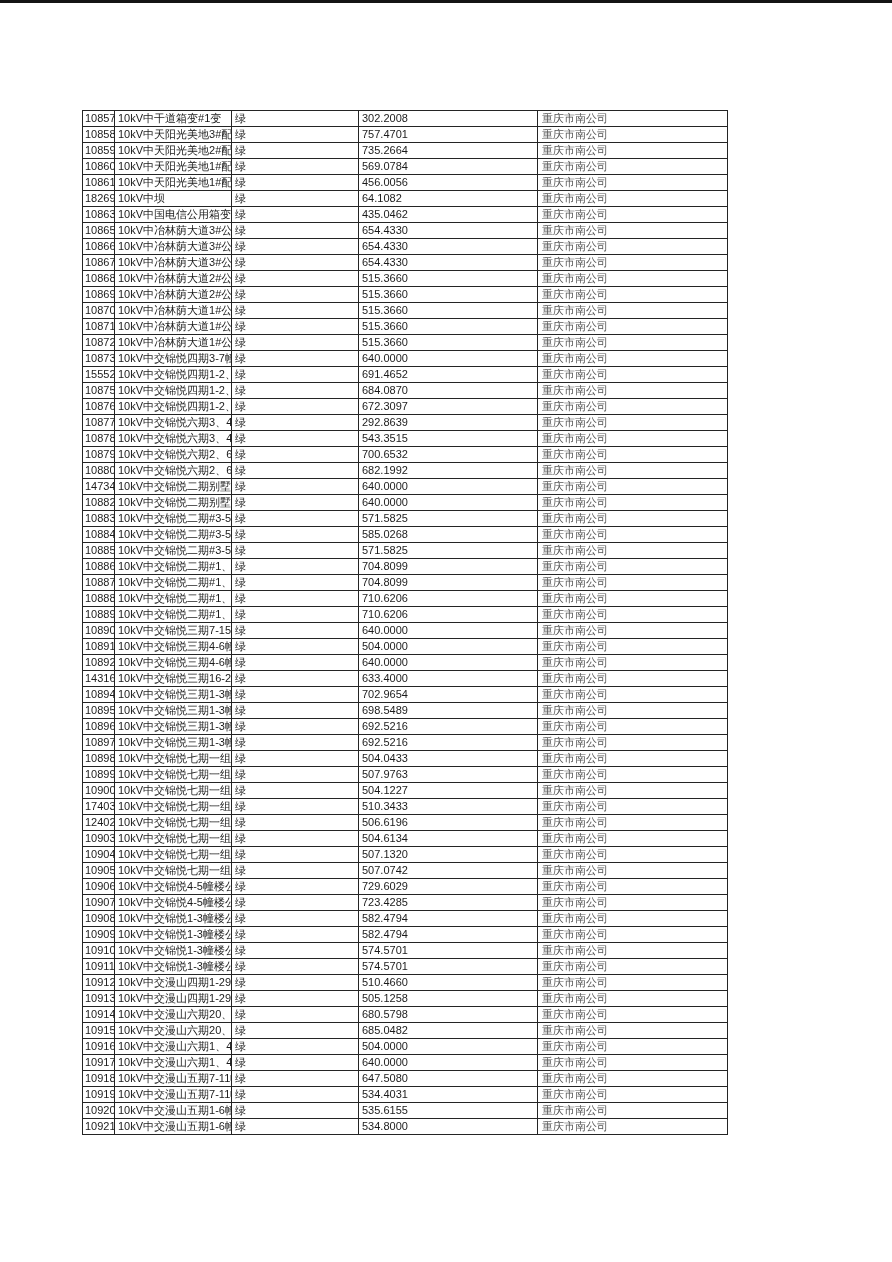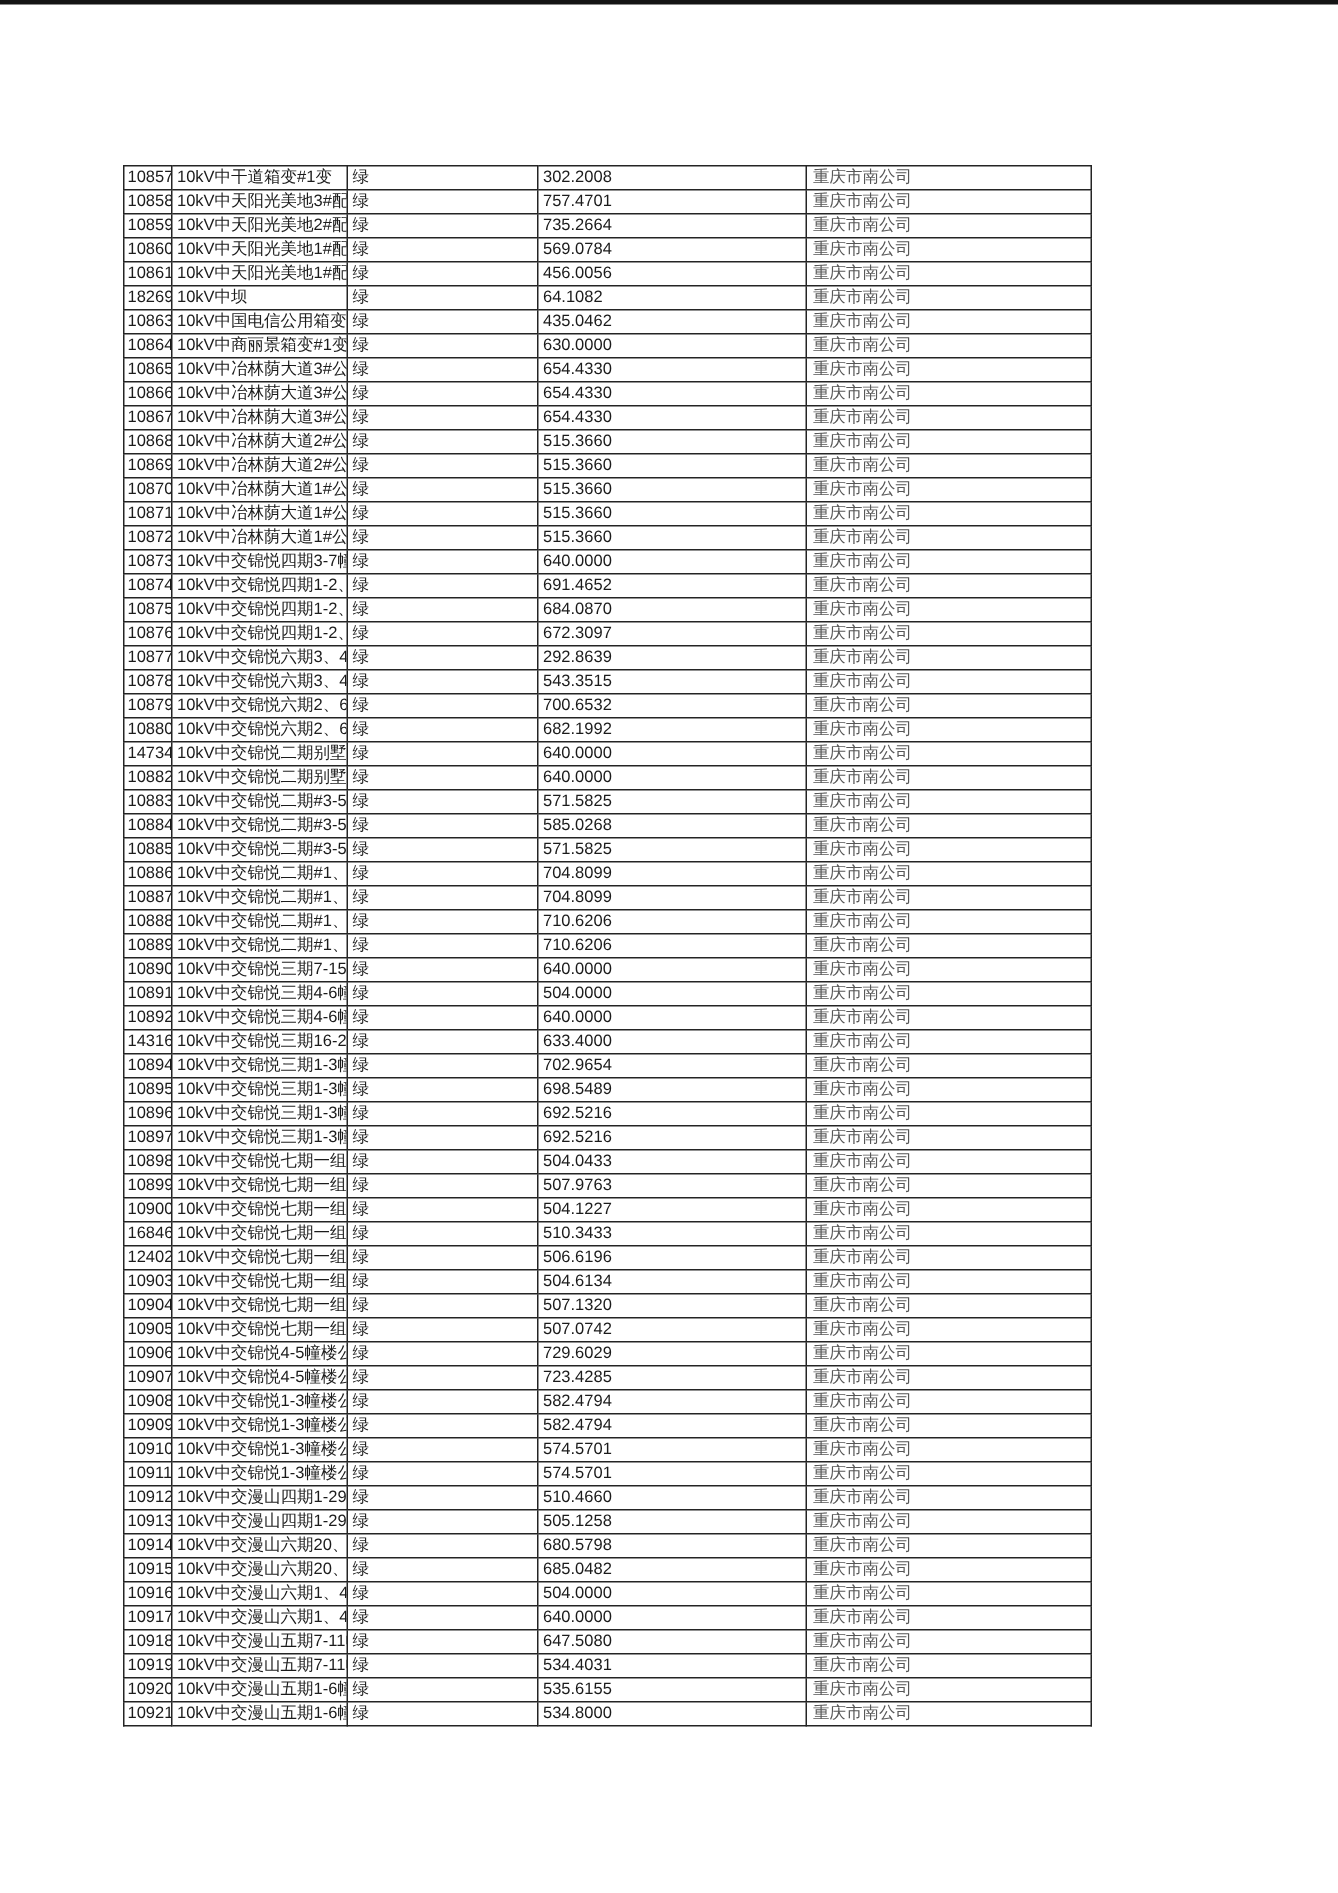--- a/index.html
+++ b/index.html
@@ -106,27 +106,20 @@
           <td class="c4">重庆市南公司</td>
         </tr>
         <tr>
           <td class="c0">10863</td>
           <td class="c1">10kV中国电信公用箱变1#</td>
           <td class="c2">绿</td>
           <td class="c3">435.0462</td>
           <td class="c4">重庆市南公司</td>
         </tr>
         <tr>
-          <td class="c0">10864</td>
-          <td class="c1">10kV中商丽景箱变#1变</td>
-          <td class="c2">绿</td>
-          <td class="c3">630.0000</td>
-          <td class="c4">重庆市南公司</td>
-        </tr>
-        <tr>
           <td class="c0">10865</td>
           <td class="c1">10kV中冶林荫大道3#公用</td>
           <td class="c2">绿</td>
           <td class="c3">654.4330</td>
           <td class="c4">重庆市南公司</td>
         </tr>
         <tr>
           <td class="c0">10866</td>
           <td class="c1">10kV中冶林荫大道3#公用</td>
           <td class="c2">绿</td>
@@ -176,21 +169,21 @@
           <td class="c4">重庆市南公司</td>
         </tr>
         <tr>
           <td class="c0">10873</td>
           <td class="c1">10kV中交锦悦四期3-7幢公</td>
           <td class="c2">绿</td>
           <td class="c3">640.0000</td>
           <td class="c4">重庆市南公司</td>
         </tr>
         <tr>
-          <td class="c0">10874</td>
+          <td class="c0">15552</td>
           <td class="c1">10kV中交锦悦四期1-2、8</td>
           <td class="c2">绿</td>
           <td class="c3">691.4652</td>
           <td class="c4">重庆市南公司</td>
         </tr>
         <tr>
           <td class="c0">10875</td>
           <td class="c1">10kV中交锦悦四期1-2、8</td>
           <td class="c2">绿</td>
           <td class="c3">684.0870</td>
@@ -365,21 +358,21 @@
           <td class="c4">重庆市南公司</td>
         </tr>
         <tr>
           <td class="c0">10900</td>
           <td class="c1">10kV中交锦悦七期一组团</td>
           <td class="c2">绿</td>
           <td class="c3">504.1227</td>
           <td class="c4">重庆市南公司</td>
         </tr>
         <tr>
-          <td class="c0">16846</td>
+          <td class="c0">17403</td>
           <td class="c1">10kV中交锦悦七期一组团</td>
           <td class="c2">绿</td>
           <td class="c3">510.3433</td>
           <td class="c4">重庆市南公司</td>
         </tr>
         <tr>
           <td class="c0">12402</td>
           <td class="c1">10kV中交锦悦七期一组团</td>
           <td class="c2">绿</td>
           <td class="c3">506.6196</td>

